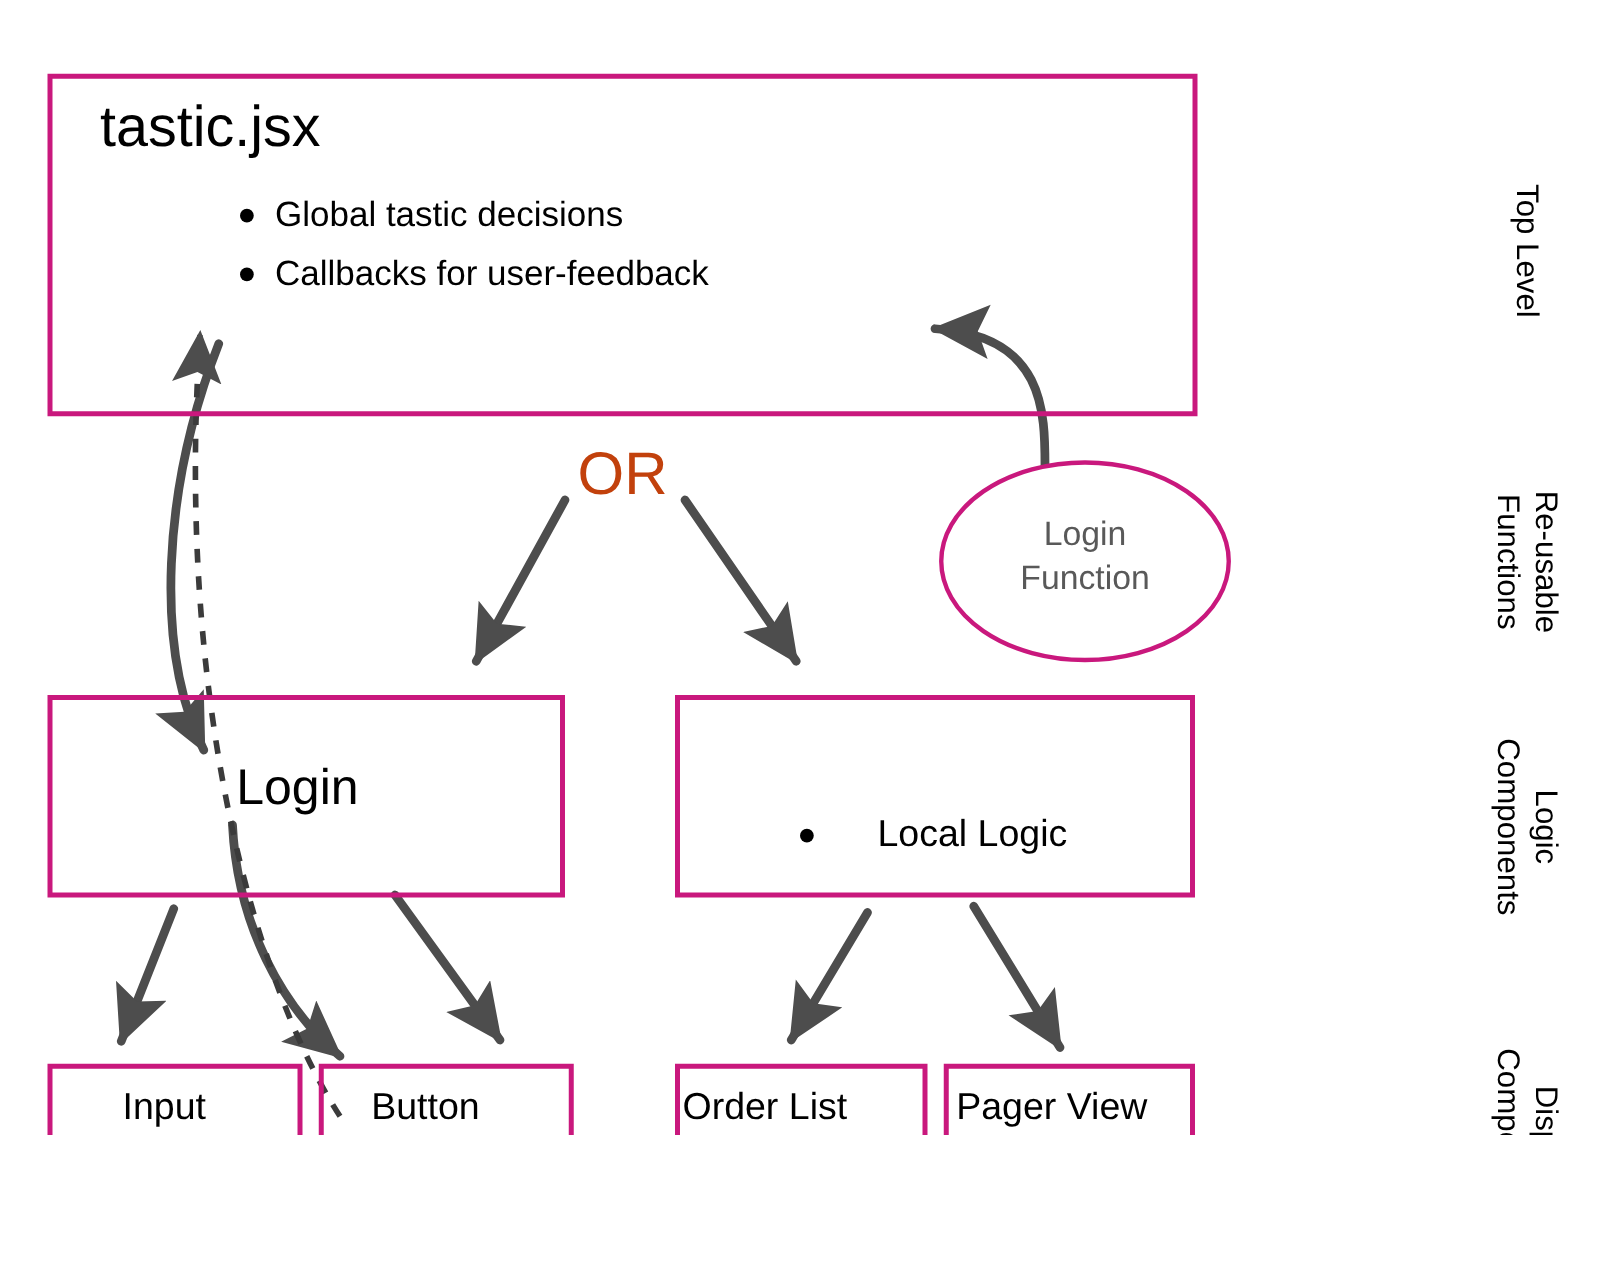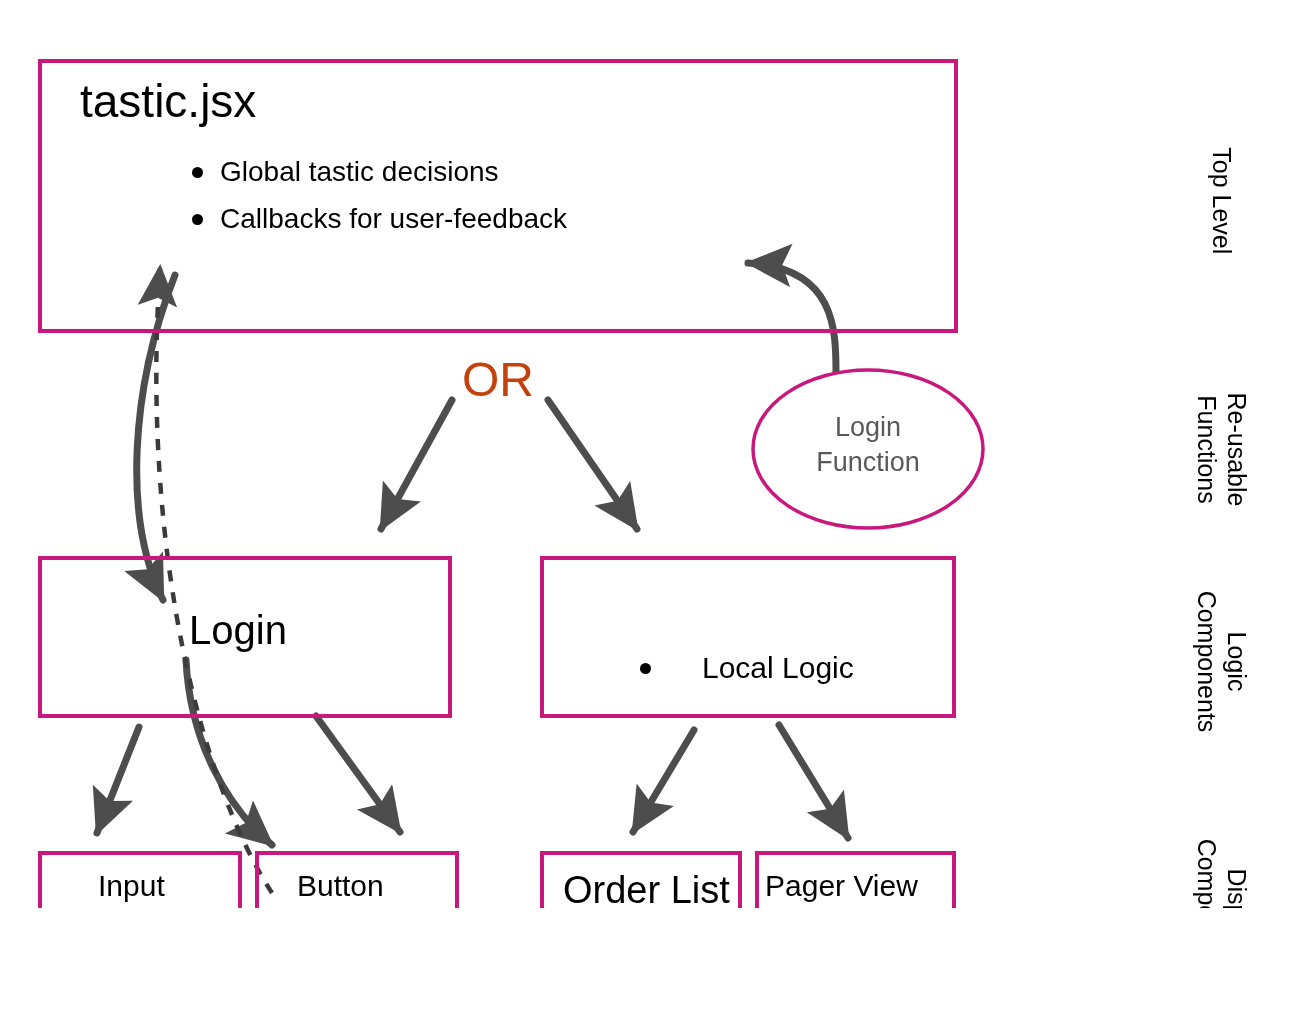--- a/index.html
+++ b/index.html
@@ -140,21 +140,21 @@
     <li style="line-height:40px; padding-left:74px;">Local Logic</li>
   </ul>
 
   <div class="node-box" style="left:38px; top:851px; width:204px; height:79px;"></div>
   <div class="node-title" style="left:98px; top:869px; font-size:30px;">Input</div>
 
   <div class="node-box" style="left:255px; top:851px; width:204px; height:79px;"></div>
   <div class="node-title" style="left:297px; top:869px; font-size:30px;">Button</div>
 
   <div class="node-box" style="left:540px; top:851px; width:202px; height:79px;"></div>
-  <div class="node-title" style="left:563px; top:869px; font-size:38px;">Order List</div>
+  <div class="node-title" style="left:546px; top:869px; font-size:30px;">Order List</div>
 
   <div class="node-box" style="left:755px; top:851px; width:201px; height:79px;"></div>
   <div class="node-title" style="left:765px; top:869px; font-size:30px;text-align:center;">Pager View</div>
 
   <div class="side-label" style="left:1121px; top:186px; width:200px; font-size:25px;">Top Level</div>
 
   <div class="side-label" style="left:1101px; top:420px; width:240px; font-size:25px;">Re-usable
 Functions</div>
 
   <div class="side-label" style="left:1101px; top:632px; width:240px; font-size:25px;">Logic

